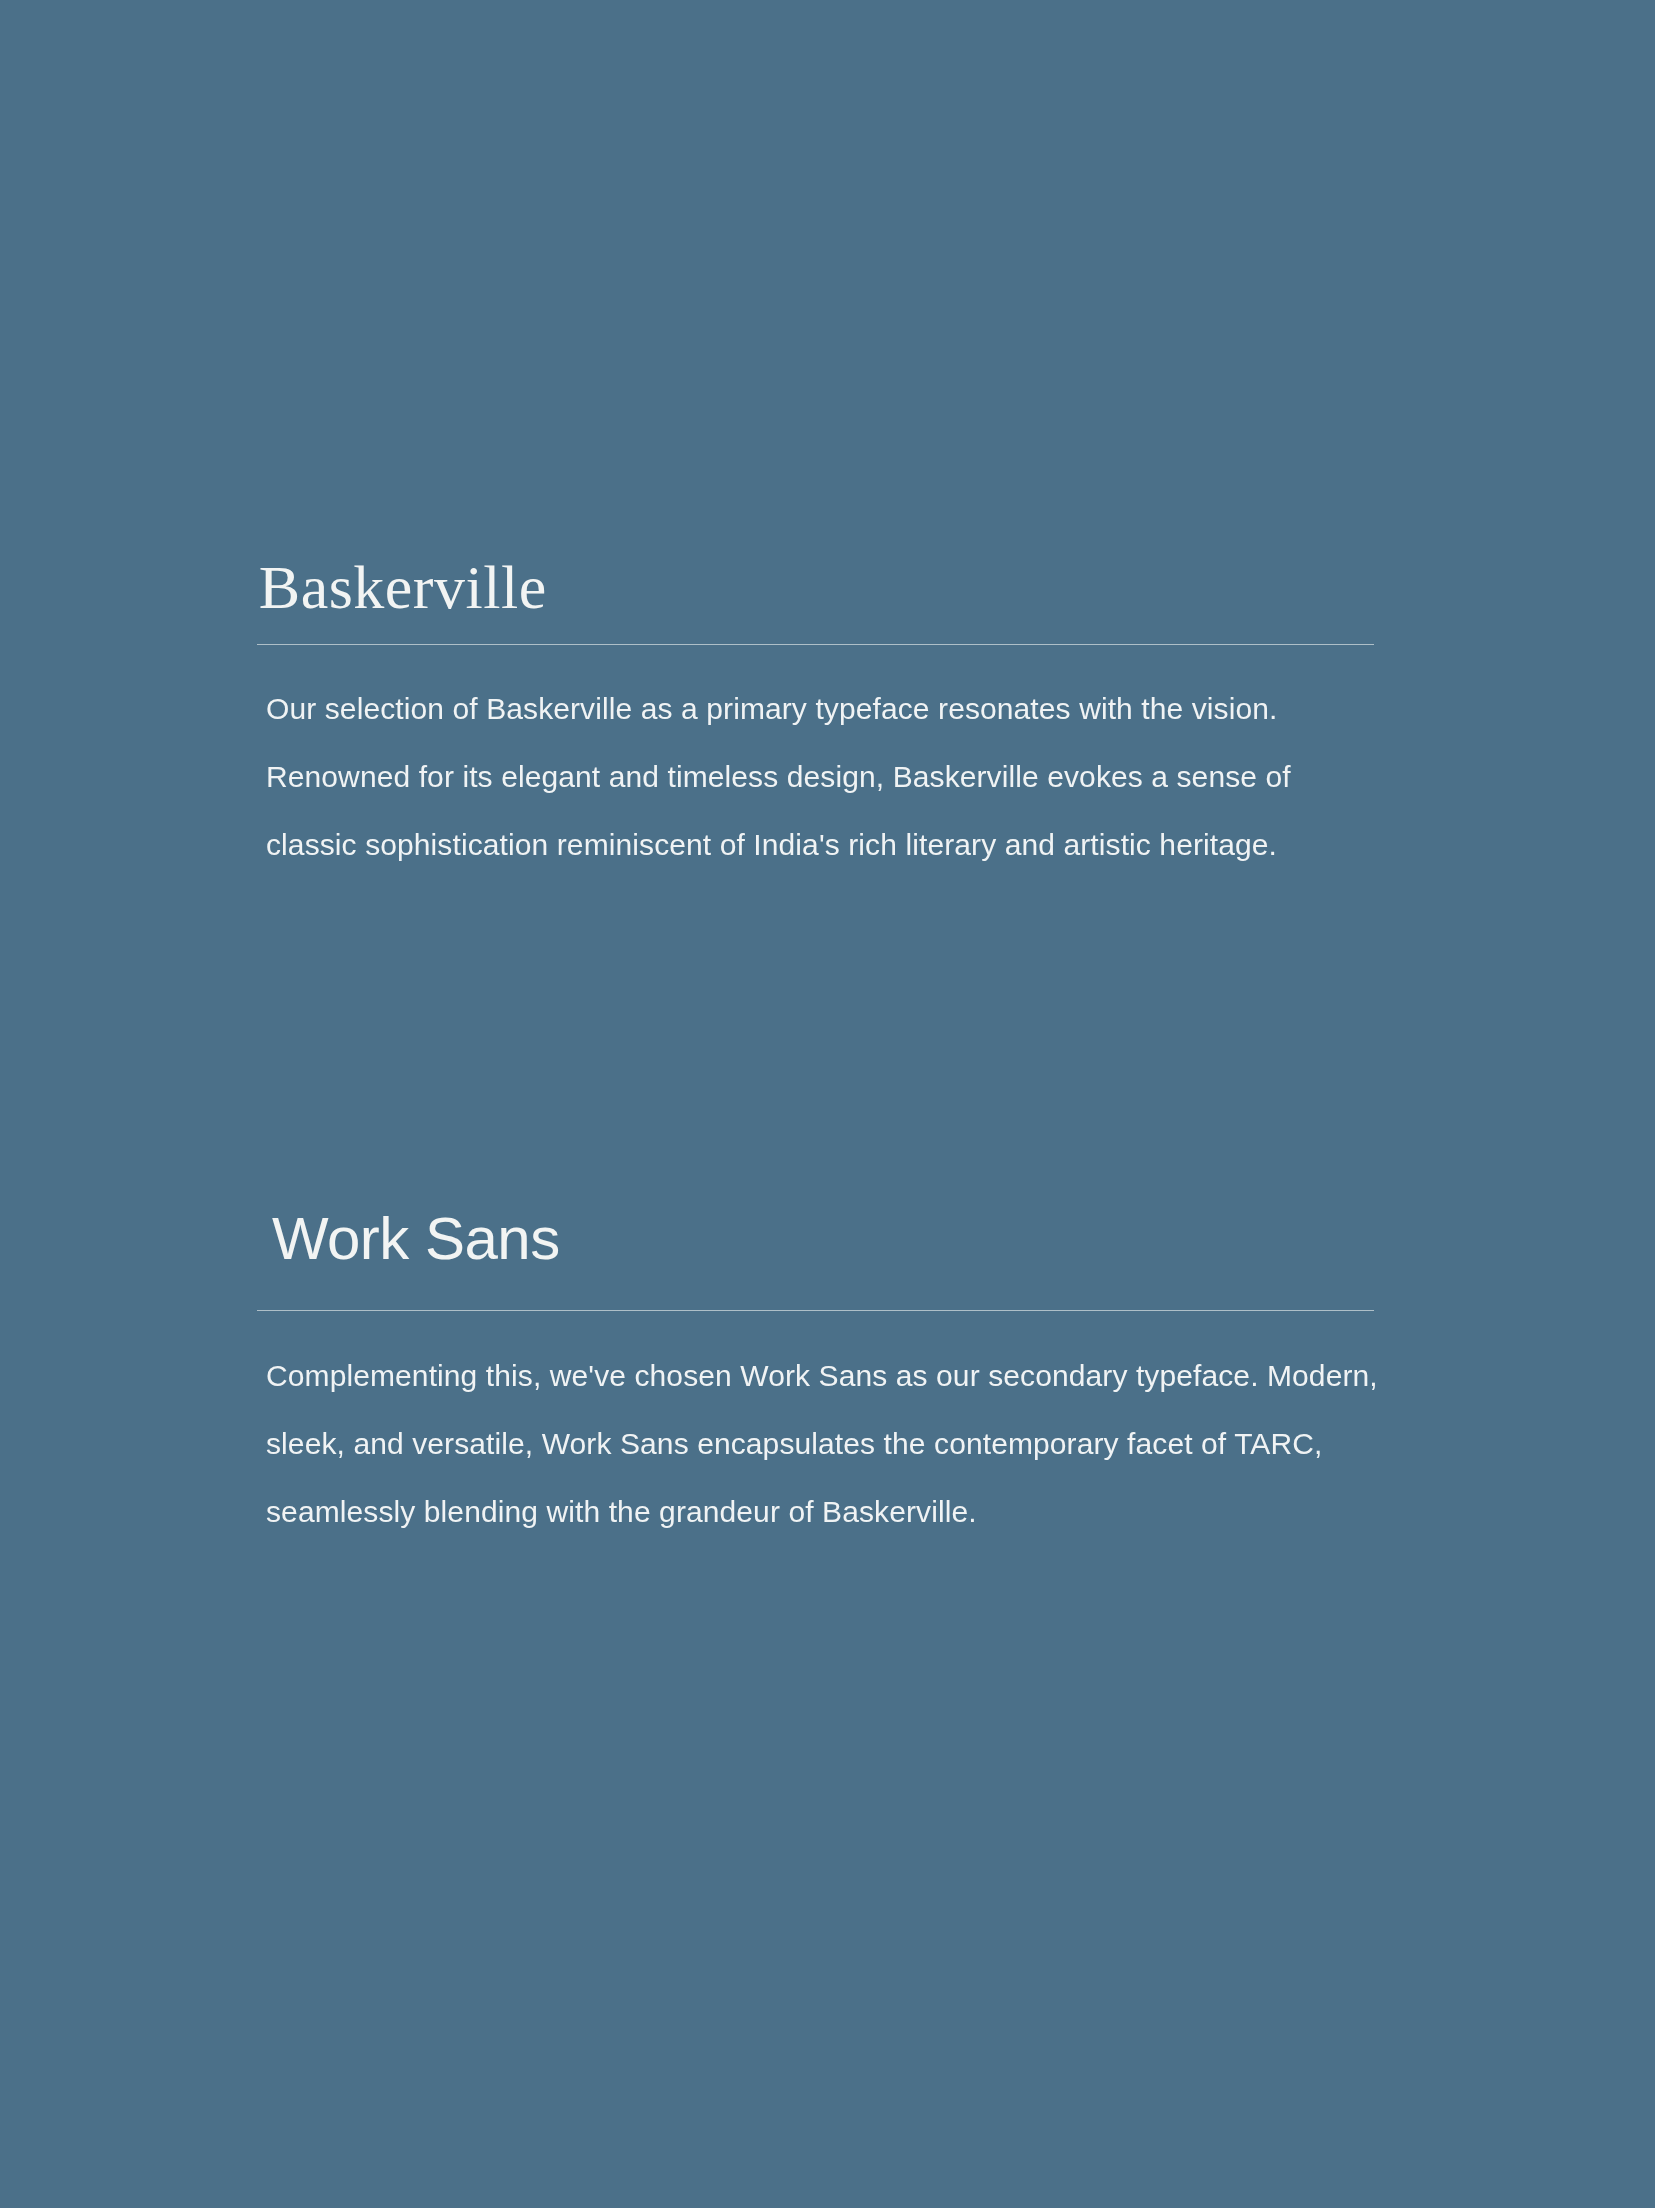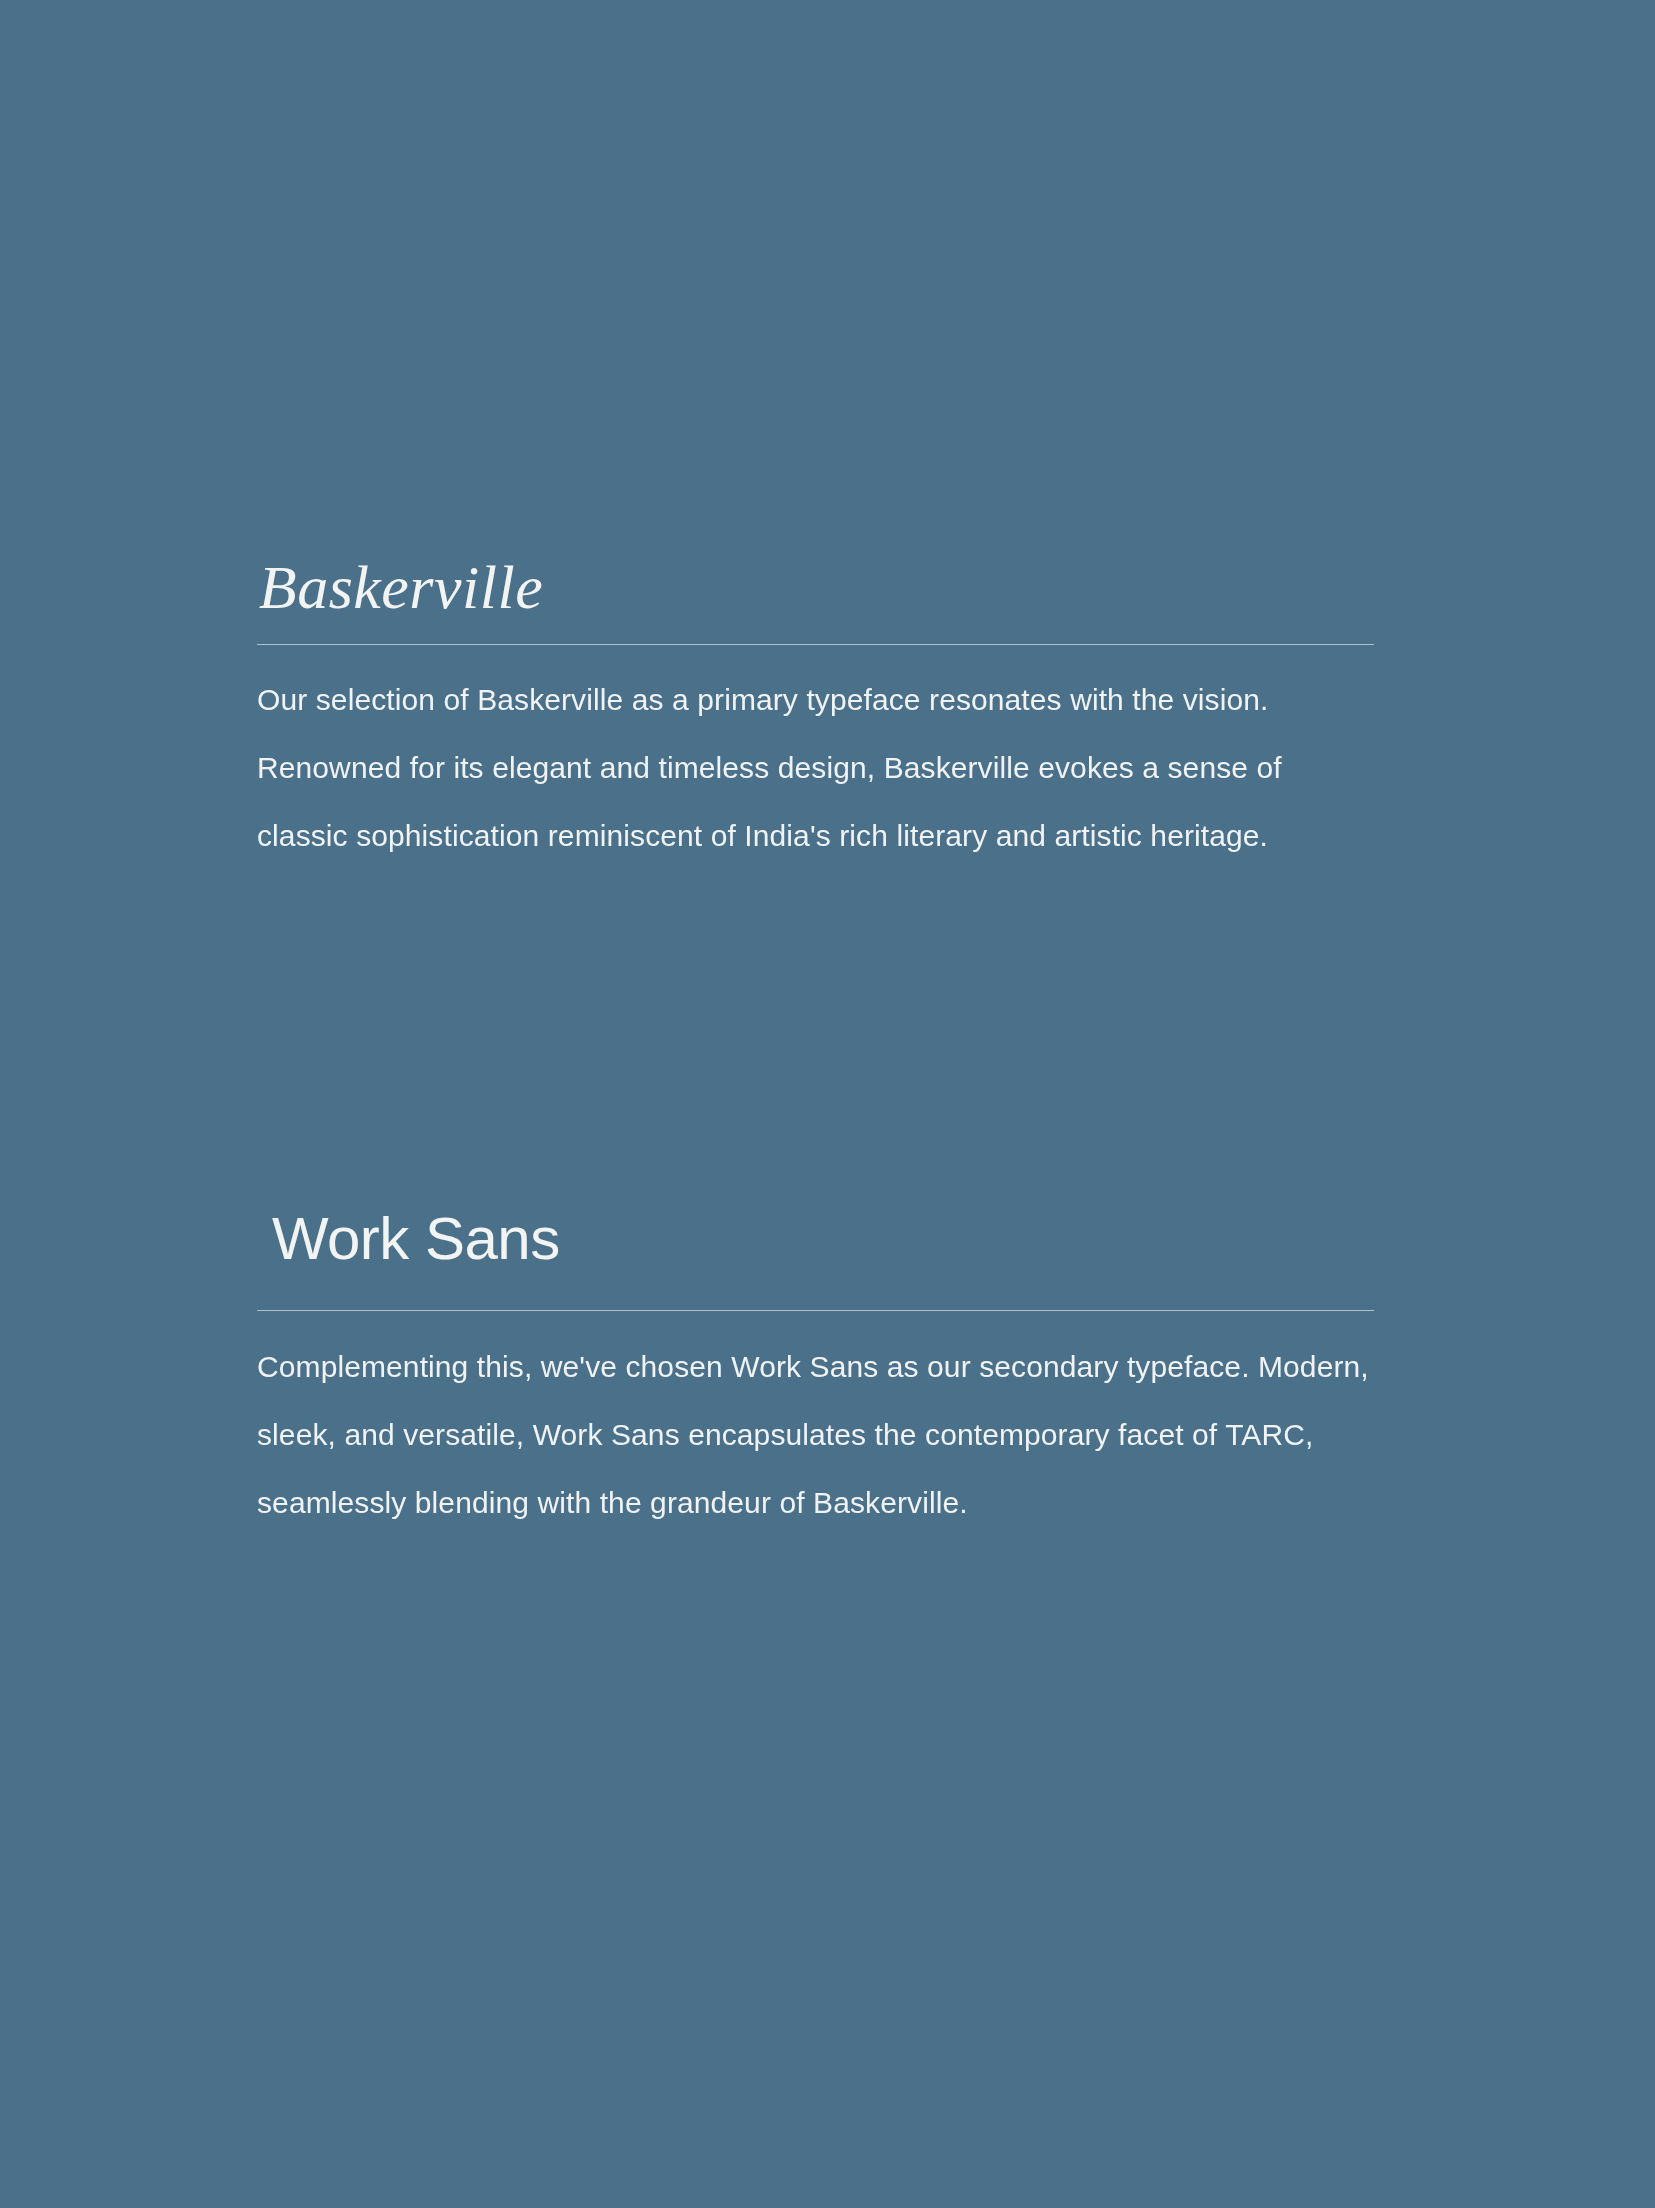--- a/index.html
+++ b/index.html
@@ -40,21 +40,20 @@
 
   .heading-serif {
     font-family: "Liberation Serif", "DejaVu Serif", serif;
     font-weight: 400;
     font-size: 62px;
     line-height: 1.0;
     color: #f2f4f3;
     letter-spacing: 0.5px;
     margin: 0;
     padding: 0 0 25.6px 1.8px;
-    font-style: italic;
   }
 
   .heading-sans {
     font-family: "Liberation Sans", sans-serif;
     font-weight: 400;
     font-size: 60px;
     line-height: 1.0;
     color: #f2f4f3;
     letter-spacing: -0.5px;
     margin: 14px;
@@ -70,21 +69,21 @@
     margin: 0;
   }
 
   .body-text {
     font-family: "Liberation Sans", sans-serif;
     font-weight: 400;
     font-size: 30px;
     line-height: 68px;
     color: #f0f3f4;
     letter-spacing: 0.1px;
-    margin: 0;
+    margin: 9px;
     padding-top: 22px;
     width: 1119px;
   }
 </style>
 </head>
 <body>
 
 <div class="page">
   <div class="content">
 

